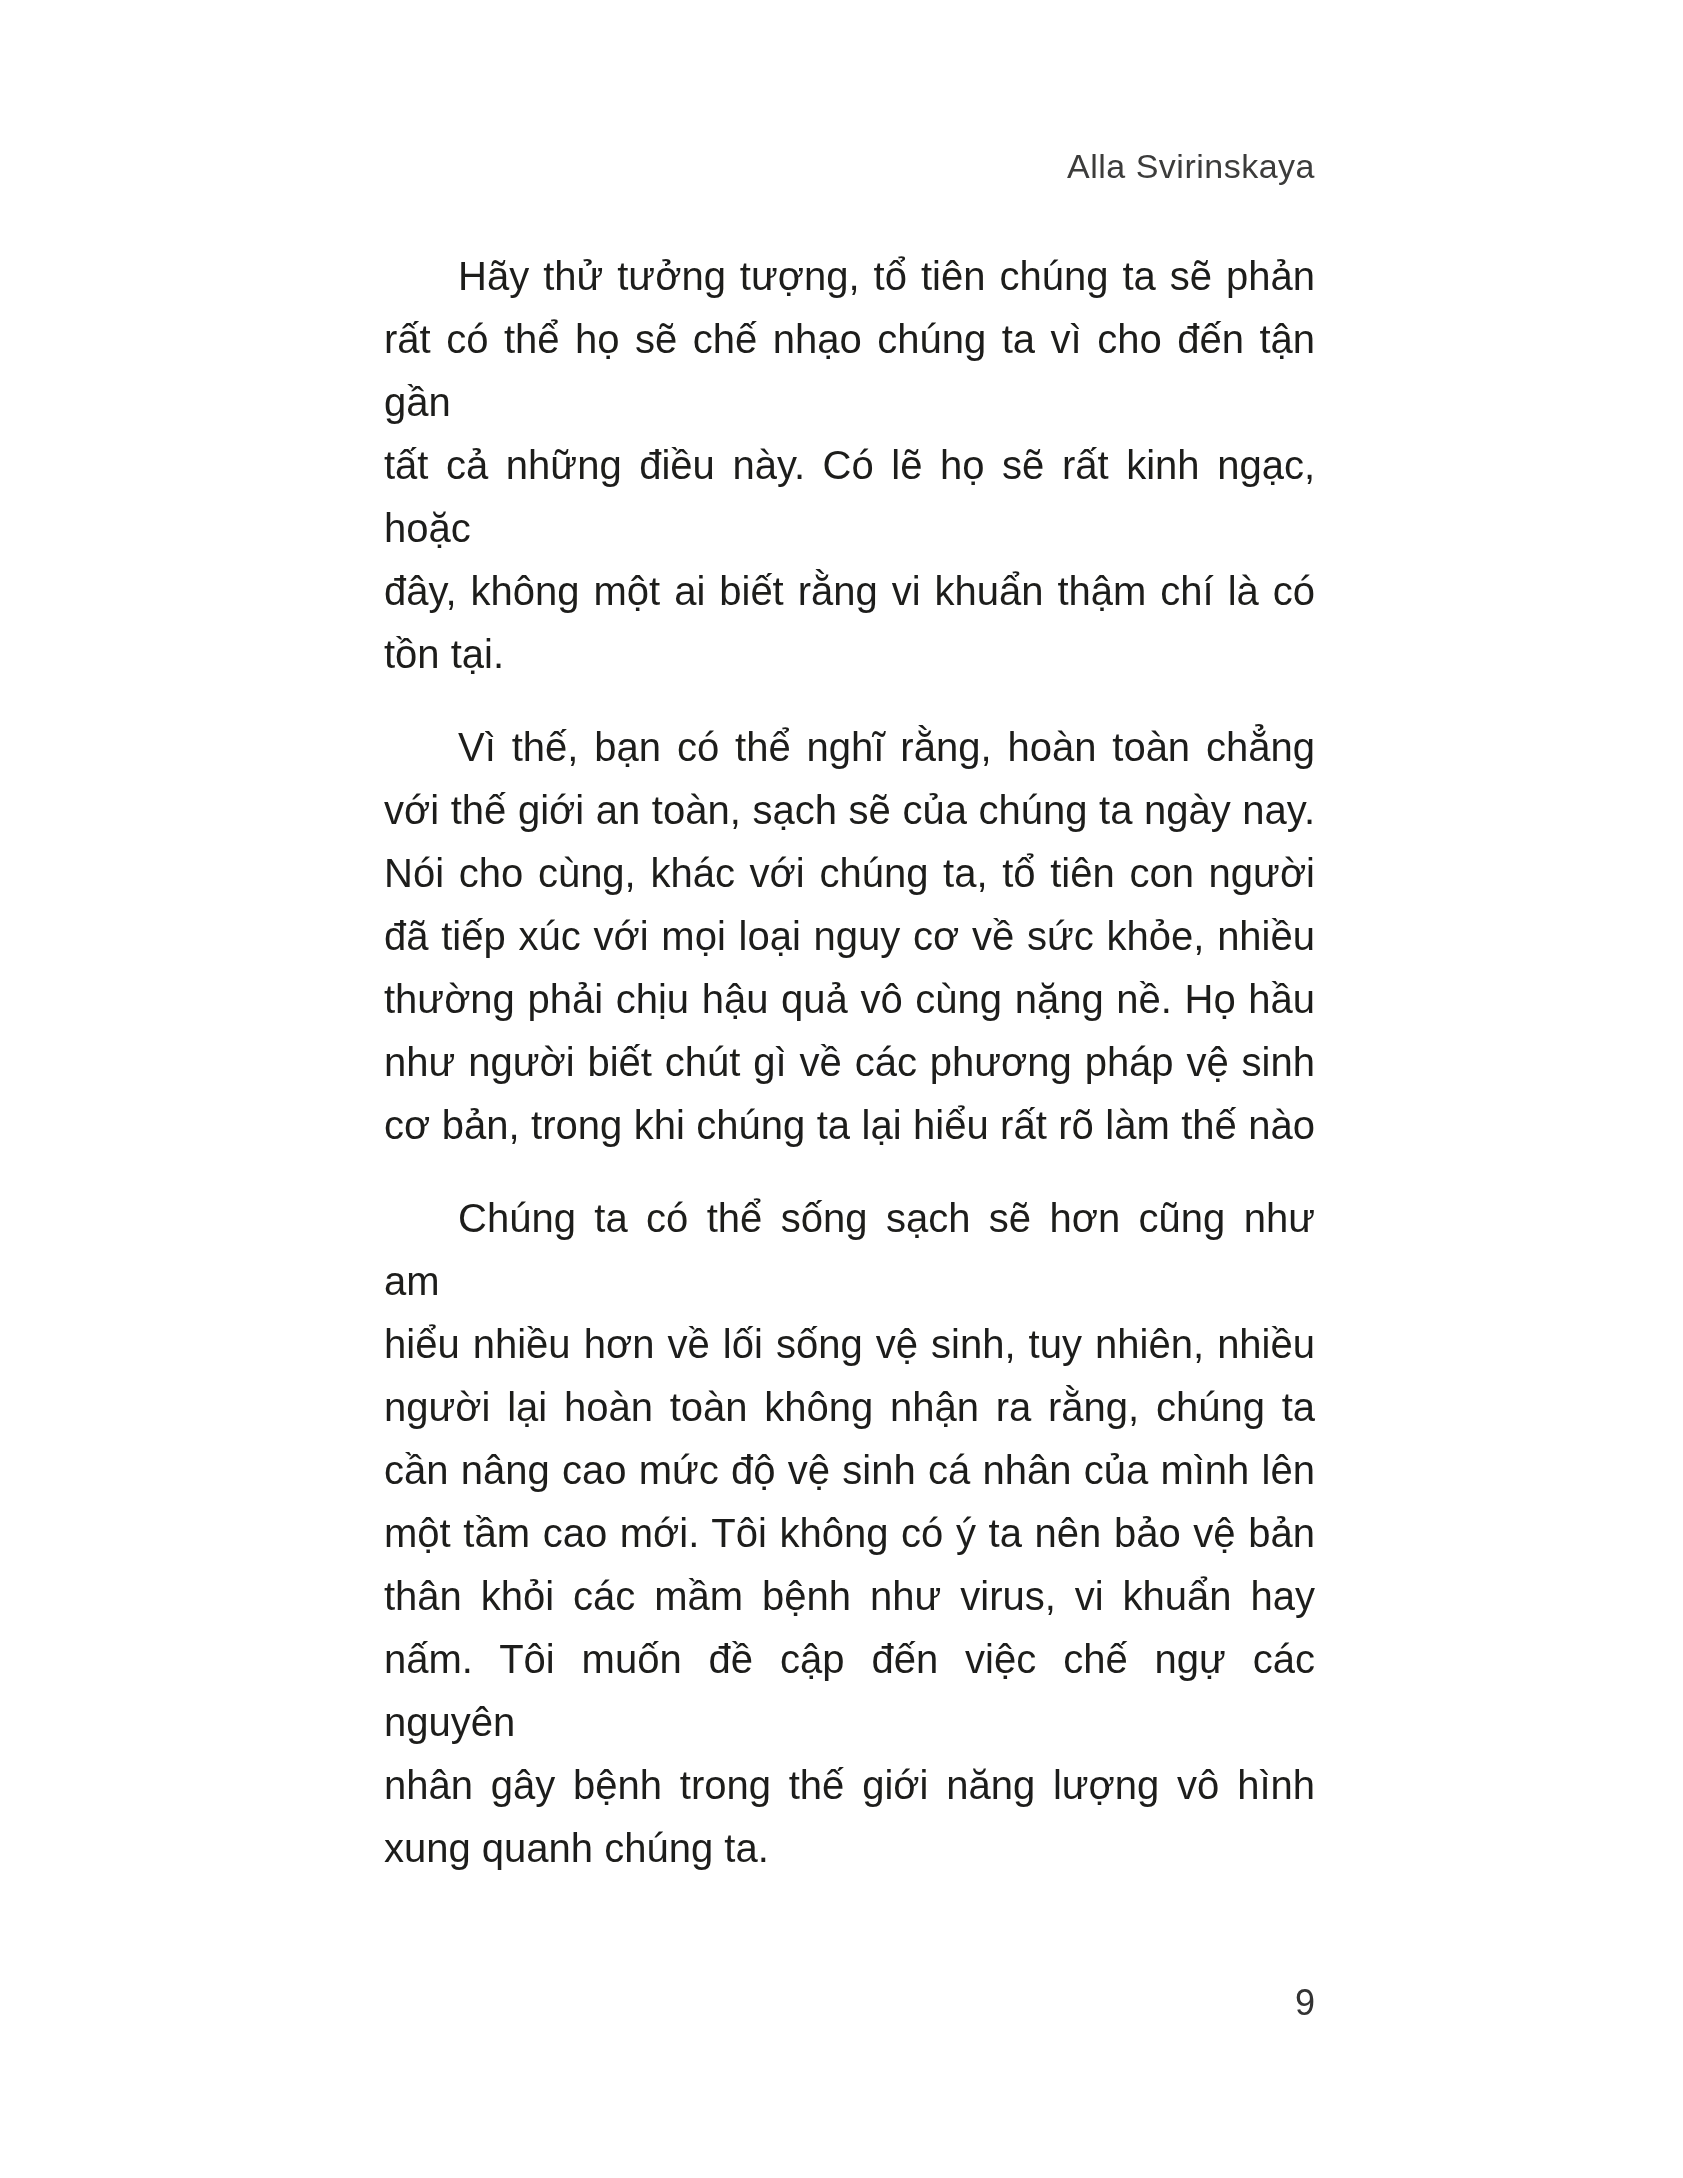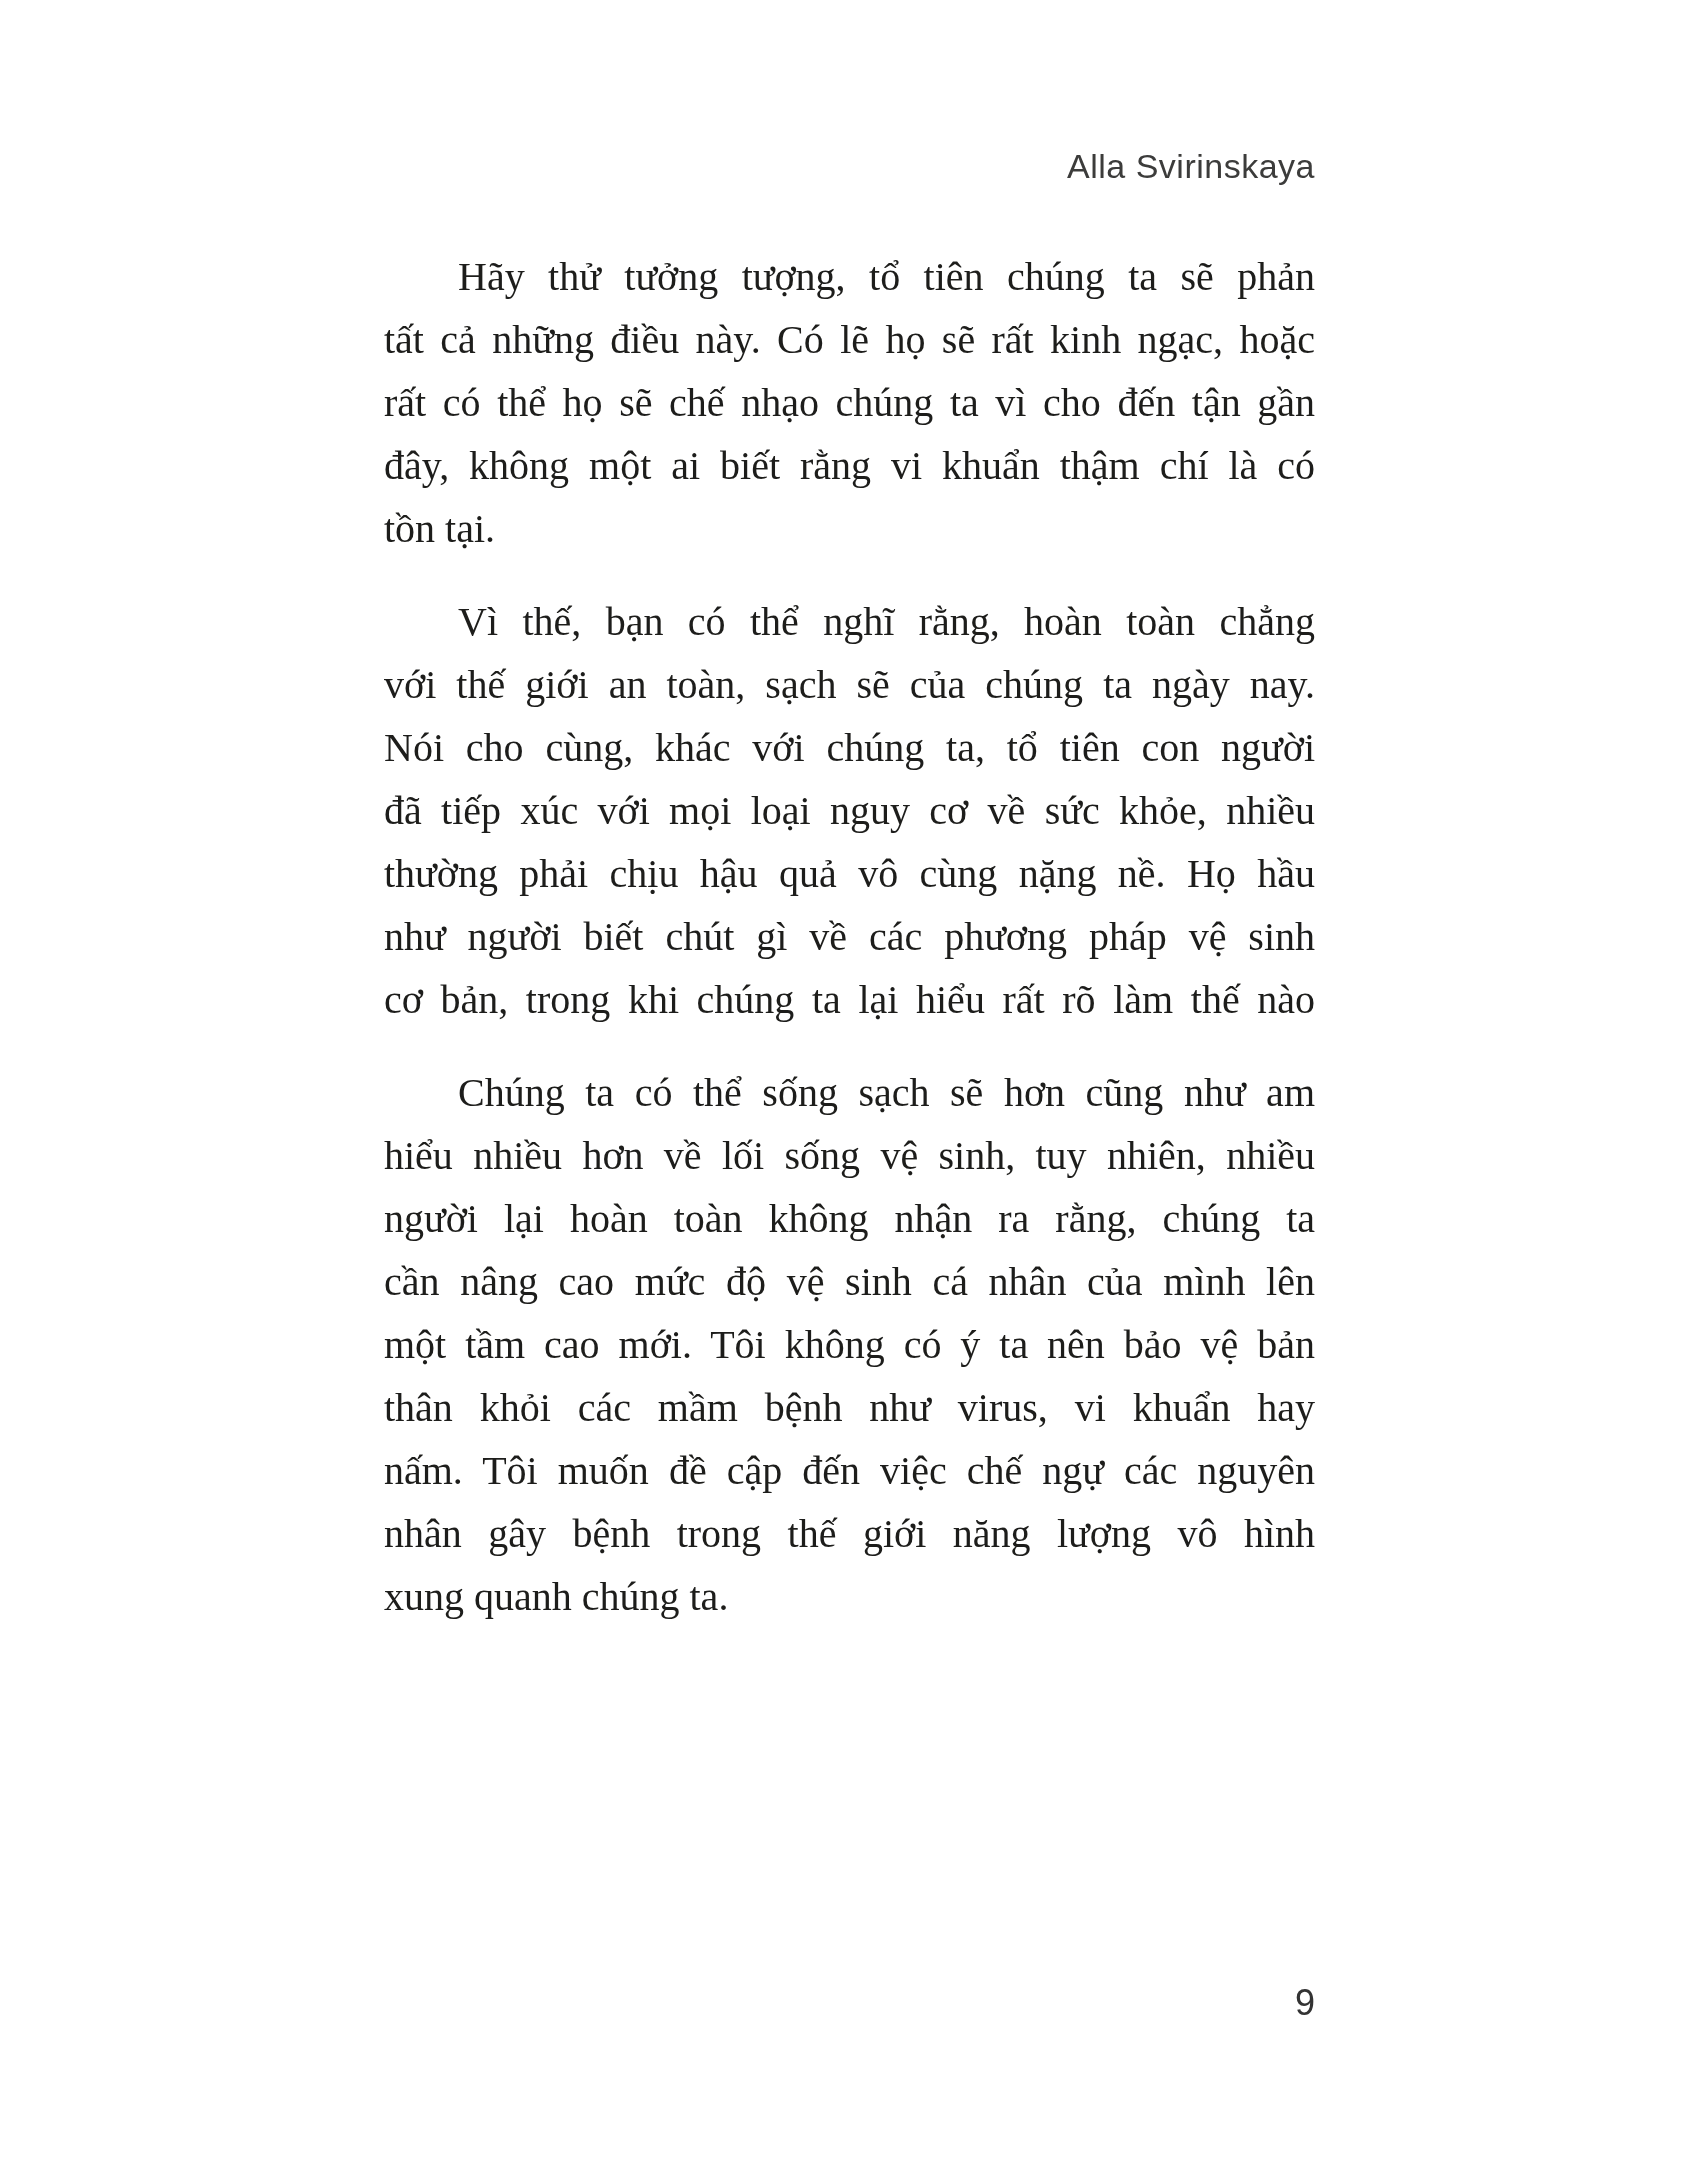--- a/index.html
+++ b/index.html
@@ -31,21 +31,21 @@
     font-size: 34px;
     font-weight: 400;
     letter-spacing: 0.5px;
     color: var(--header-text);
   }
   .text-block {
     position: absolute;
     left: 384px;
     top: 245px;
     width: 931px;
-    font-family: Liberation Serif, serif;
+    font-family: Liberation Sans, sans-serif;
     font-size: 40px;
     line-height: 63px;
     color: var(--body-text);
   }
   .paragraph + .paragraph {
     margin-top: 30px;
   }
   .line {
     text-align: justify;
     text-align-last: justify;
@@ -71,22 +71,22 @@
 </style>
 </head>
 <body>
 
 <div class="page">
   <div class="running-header">Alla Svirinskaya</div>
 
   <div class="text-block" id="text-block">
       <div class="paragraph">
         <div class="line first">Hãy thử tưởng tượng, tổ tiên chúng ta sẽ phản</div>
+        <div class="line">rất có thể họ sẽ chế nhạo chúng ta vì cho đến tận gần</div>
         <div class="line">tất cả những điều này. Có lẽ họ sẽ rất kinh ngạc, hoặc</div>
-        <div class="line">rất có thể họ sẽ chế nhạo chúng ta vì cho đến tận gần</div>
         <div class="line">đây, không một ai biết rằng vi khuẩn thậm chí là có</div>
         <div class="line last">tồn tại.</div>
       </div>
       <div class="paragraph">
         <div class="line first">Vì thế, bạn có thể nghĩ rằng, hoàn toàn chẳng</div>
         <div class="line">với thế giới an toàn, sạch sẽ của chúng ta ngày nay.</div>
         <div class="line">Nói cho cùng, khác với chúng ta, tổ tiên con người</div>
         <div class="line">đã tiếp xúc với mọi loại nguy cơ về sức khỏe, nhiều</div>
         <div class="line">thường phải chịu hậu quả vô cùng nặng nề. Họ hầu</div>
         <div class="line">như người biết chút gì về các phương pháp vệ sinh</div>

